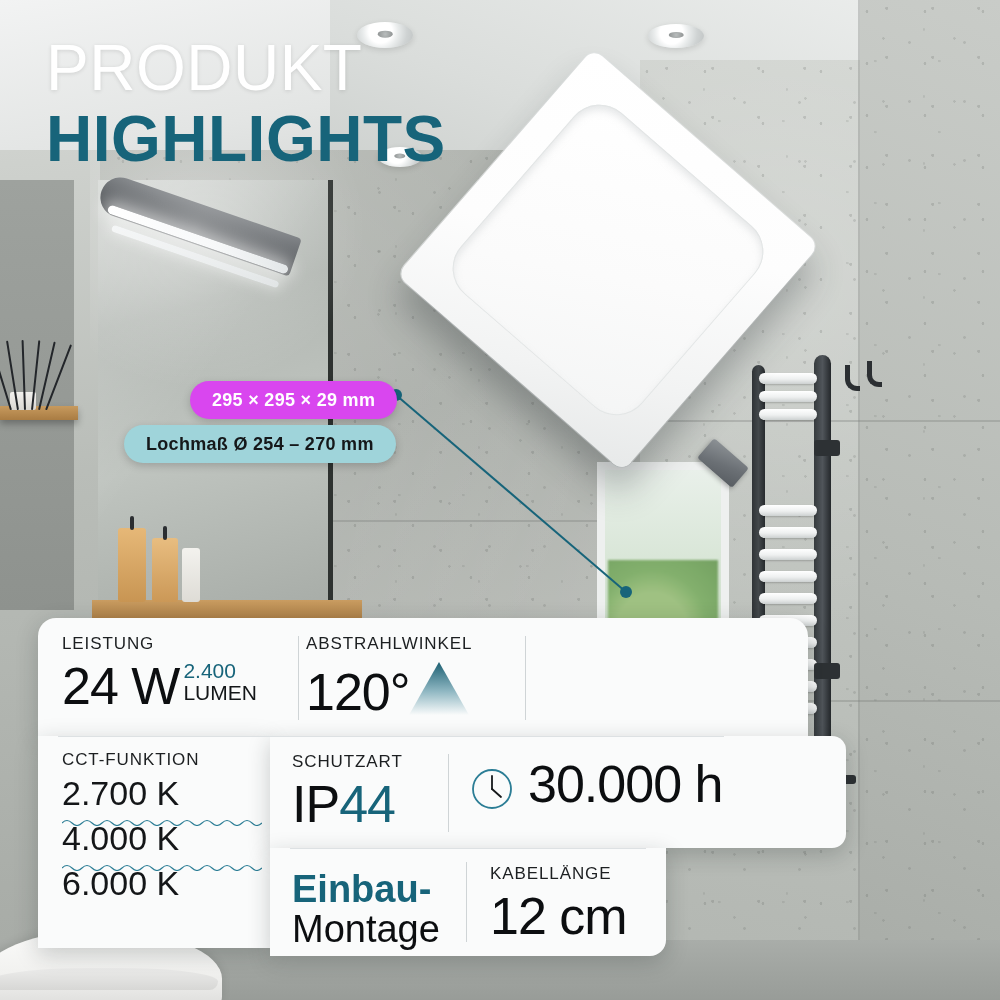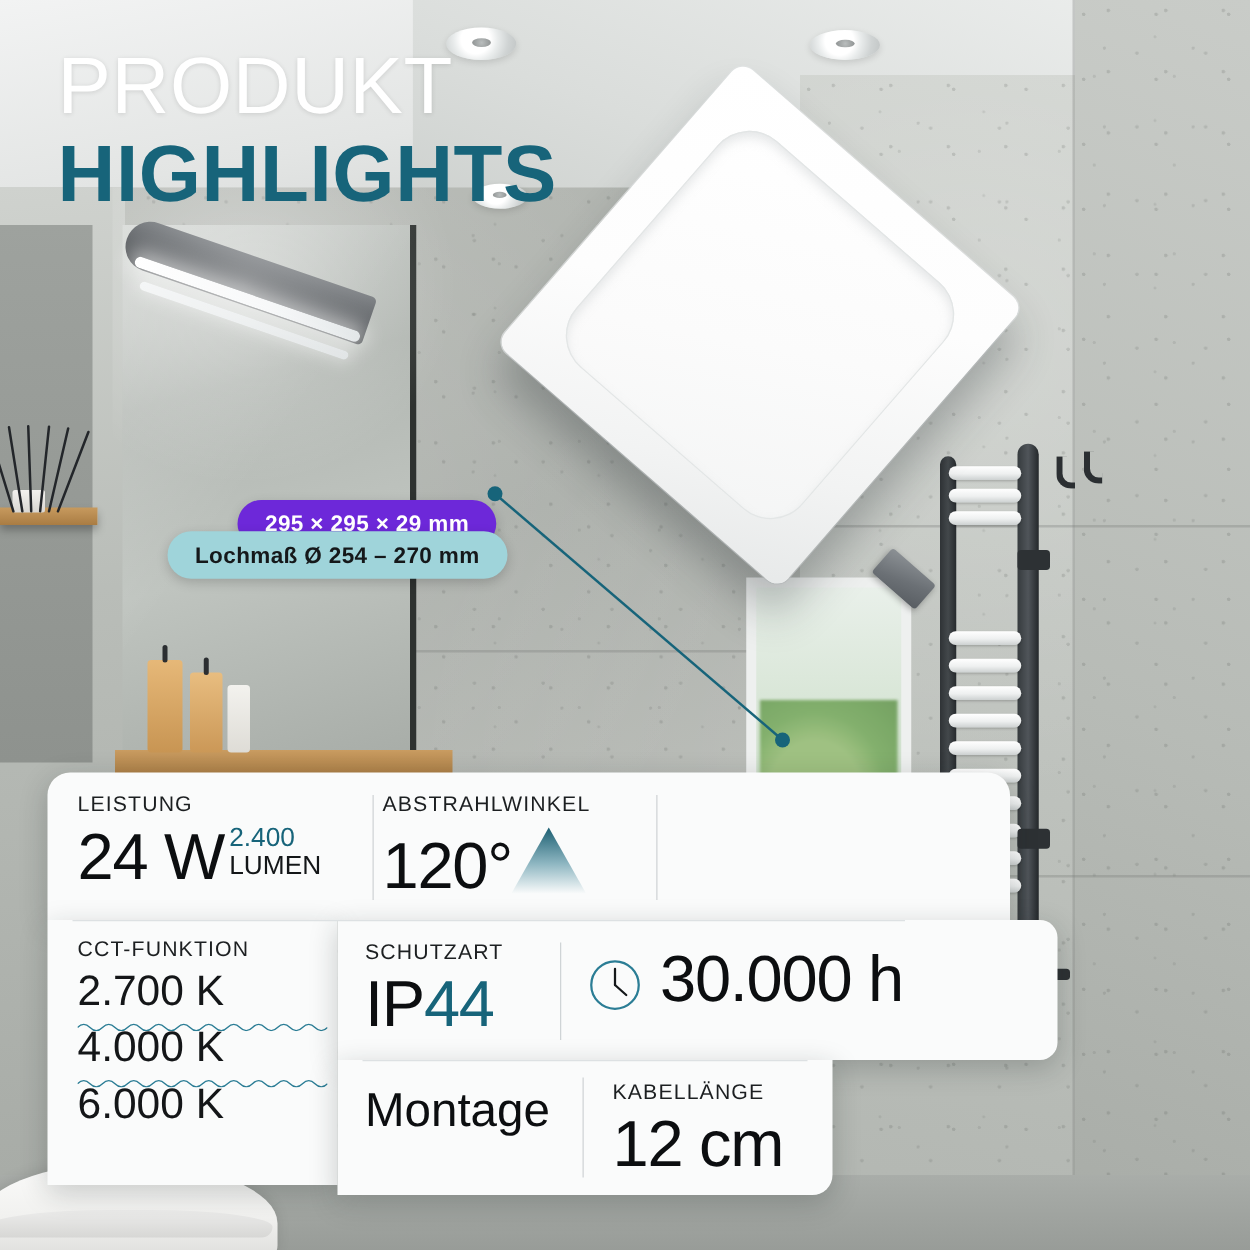--- a/index.html
+++ b/index.html
@@ -241,22 +241,22 @@
     color:#17647a; margin-top:4px;
   }
 
   
   .pill {
     position:absolute; display:flex; align-items:center; justify-content:center;
     border-radius:26px; font-size:18px; font-weight:700; letter-spacing:.3px;
     box-shadow:0 3px 9px rgba(0,0,0,.18); white-space:nowrap;
   }
   .pill-dark { left:190px; top:381px; height:38px; padding:0 22px;
-    background:#6d28d9; color:#ffffff;margin-top:19px; }
-  .pill-light { left:134px; top:425px; height:38px; padding:16px 22px;
+    background:#d946ef; color:#ffffff; }
+  .pill-light { left:124px; top:425px; height:38px; padding:16px 22px;
     background:#9fd4da; color:#15181a; }
 
   
   .card { position:absolute; color:#141618; }
   .card-row {
     position:absolute; background:#fafbfb; display:flex;
     box-shadow:0 6px 22px rgba(25,30,34,.22);
   }
   .row1 { left:38px; top:618px; width:770px; height:118px;
           border-radius:18px 18px 0 0; }
@@ -479,20 +479,21 @@
                 <circle cx="22" cy="22" r="19" fill="none" stroke="#2b7d95" stroke-width="1.8"></circle>
                 <line x1="22" y1="22" x2="22" y2="9" stroke="#15181a" stroke-width="1.8" stroke-linecap="round"></line>
                 <line x1="22" y1="22" x2="31" y2="30" stroke="#15181a" stroke-width="1.8" stroke-linecap="round"></line>
               </svg></span><span>30.000 h</span>
         </div>
       </div>
     </div>
 
     <div class="card-row row3" style="left:270px;top:848px;width:396px;border-radius:0 0 16px 0;">
       <div class="cell" style="width:196px;padding-left:22px;padding-top:22px;">
+        <div class="einbau">Einbau-</div>
         <div class="montage">Montage</div>
       </div>
 
       <div class="vrule" style="left:196px;top:14px;height:80px;"></div>
 
       <div class="cell" style="width:196px;padding-left:24px;">
         <div class="lbl">KABELLÄNGE</div>
         <div class="val">12 cm</div>
       </div>
     </div>

